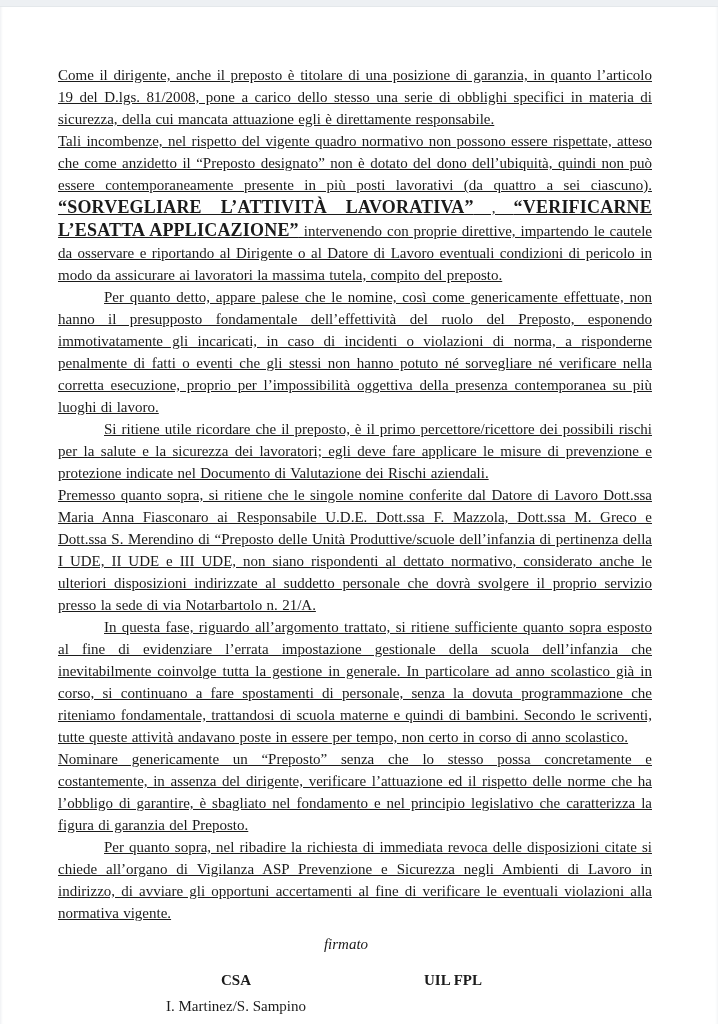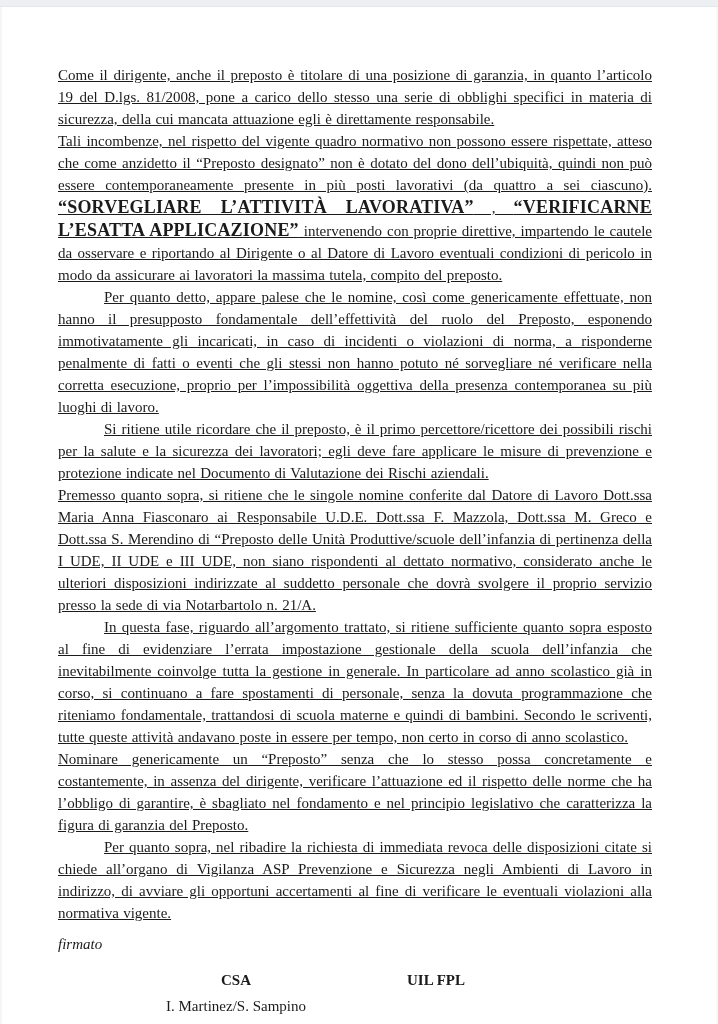--- a/index.html
+++ b/index.html
@@ -39,29 +39,30 @@
   .doc p.indent { text-indent: 46px; }
   .sc {
     font-weight: bold;
     font-size: 18px;
     letter-spacing: 0.2px;
   }
 
   .firmato {
     margin: 11px 0 0 58px;
     width: 576px;
-    text-align: left;
+    text-align: center;
     font-style: italic;
     font-size: 15px;
     line-height: 19px;
   }
 
   .sig-row {
     display: flex;
     margin-left: 136px;
+    gap: 17px;
   }
   .sig-row .cell {
     width: 200px;
     text-align: center;
     font-size: 15px;
     line-height: 19px;
   }
   .sig-row.orgs { margin-top: 17px; }
   .sig-row.orgs .cell { font-weight: bold; }
   .sig-row.names { margin-top: 7px; }

